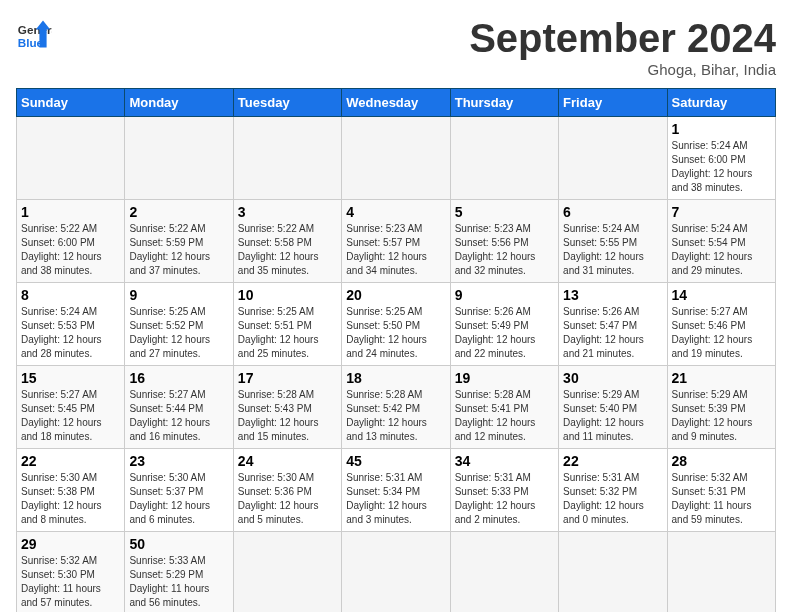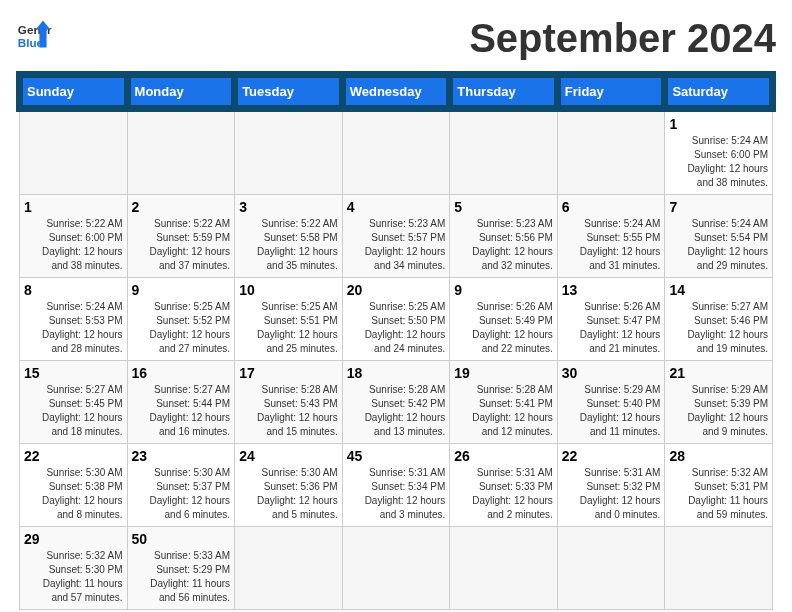--- a/index.html
+++ b/index.html
@@ -42,21 +42,21 @@
       border-collapse: collapse;
       font-size: 11px;
     }
     thead th {
       background-color: #1a73e8;
       color: #fff;
       padding: 6px 4px;
       text-align: left;
       font-size: 13px;
       font-weight: bold;
-      border: 7px solid #0c4a6e;
+      border: 1px solid #0c4a6e;
     }
     td {
       border: 1px solid #ccc;
       vertical-align: top;
       padding: 4px;
       background: #fff;
       width: calc(100% / 7);
       min-height: 80px;
     }
     td.empty {
@@ -65,38 +65,38 @@
     .day-num {
       font-size: 14px;
       font-weight: bold;
       display: block;
       margin-bottom: 2px;
     }
     .day-info {
       font-size: 10px;
       color: #333;
       line-height: 1.4;
-      text-align: right;
     }
     tr:nth-child(odd) td:not(.empty) { background: #fff; }
     tr:nth-child(even) td:not(.empty) { background: #f9f9f9; }
   </style>
 </head>
 <body>
 
 <div class="header-area">
   <div class="logo">
     <svg class="logo-icon" viewBox="0 0 40 40">
       <text x="2" y="20" font-size="13" font-weight="bold" fill="#333">General</text>
       <text x="2" y="34" font-size="13" font-weight="bold" fill="#1a73e8">Blue</text>
       <polygon points="30,5 38,15 34,15 34,35 26,35 26,15 22,15" fill="#1a73e8"></polygon>
     </svg>
   </div>
   <div class="title-area">
     <div class="month-title">September 2024</div>
+    <div class="subtitle">Ghoga, Bihar, India</div>
   </div>
 </div>
 
 <table>
   <thead>
     <tr id="header-row">
         <th>Sunday</th>
         <th>Monday</th>
         <th>Tuesday</th>
         <th>Wednesday</th>
@@ -297,21 +297,21 @@
 and 5 minutes.</div>
         </td>
         <td>
           <span class="day-num">45</span>
           <div class="day-info" style="white-space: pre-line;">Sunrise: 5:31 AM
 Sunset: 5:34 PM
 Daylight: 12 hours
 and 3 minutes.</div>
         </td>
         <td>
-          <span class="day-num">26</span>
+          <span class="day-num">34</span>
           <div class="day-info" style="white-space: pre-line;">Sunrise: 5:31 AM
 Sunset: 5:33 PM
 Daylight: 12 hours
 and 2 minutes.</div>
         </td>
         <td>
           <span class="day-num">22</span>
           <div class="day-info" style="white-space: pre-line;">Sunrise: 5:31 AM
 Sunset: 5:32 PM
 Daylight: 12 hours

